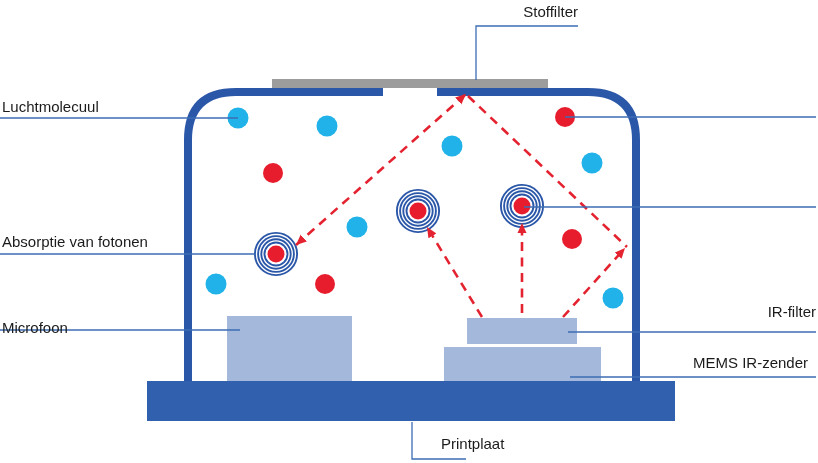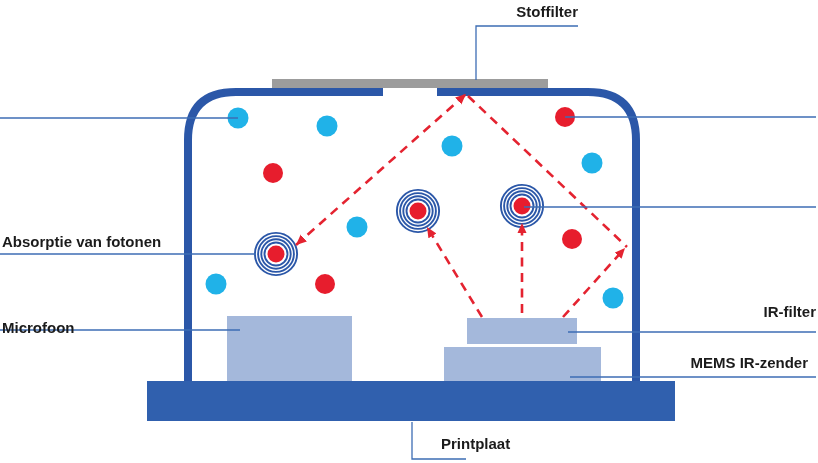--- a/index.html
+++ b/index.html
@@ -7,21 +7,21 @@
     position:relative;
     width:818px;height:463px;
     background:#ffffff;
     font-family:"Liberation Sans", sans-serif;
     overflow:hidden;
   }
   #diagram-svg{position:absolute;left:0;top:0;}
   .label{
     position:absolute;
     font-size:15px;
-    font-weight:700;
+    font-weight:400;
     color:var(--label-text,#1b1b1b);
     white-space:nowrap;
     line-height:16px;
   }
   .label .sub{font-size:10px;vertical-align:-3px;}
   .chamber{fill:none;stroke:var(--chamber-wall,#2b57a8);stroke-width:8;}
   .pcb{fill:var(--pcb-base,#3060ae);}
   .block{fill:var(--component-block,#a4b8db);}
   .graybar{fill:var(--dust-filter-gray,#9c9c9c);}
   .gapmask{fill:#ffffff;}
@@ -115,20 +115,21 @@
       <polyline class="labline" points="0,254 256,254"></polyline>
       <polyline class="labline" points="0,330 240,330"></polyline>
       <polyline class="labline" points="568,332 816,332"></polyline>
       <polyline class="labline" points="570,377 816,377"></polyline>
       <polyline class="labline" points="412,422 412,459 466,459"></polyline>
     </g>
   </svg>
 
   <div class="label" style="left:476px;top:4px;width:102px;text-align:right;">Stoffilter</div>
 
+  <div class="label" style="left:2px;top:99px;">Luchtmolecuul</div>
 
 
 
   <div class="label" style="left:2px;top:234px;">Absorptie van fotonen</div>
 
   <div class="label" style="left:2px;top:312px;margin-top:8px;">Microfoon</div>
 
   <div class="label" style="right:2px;top:304px;">IR-filter</div>
 
   <div class="label" style="right:10px;top:355px;">MEMS IR-zender</div>

